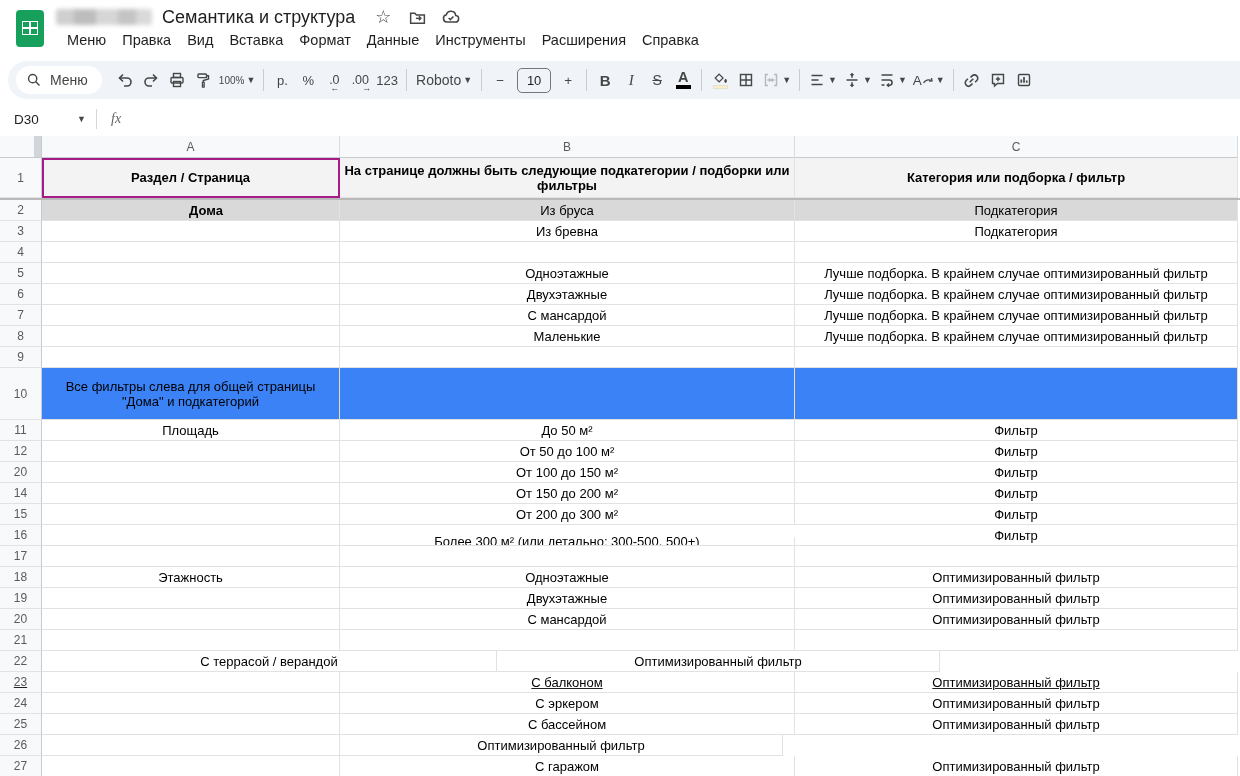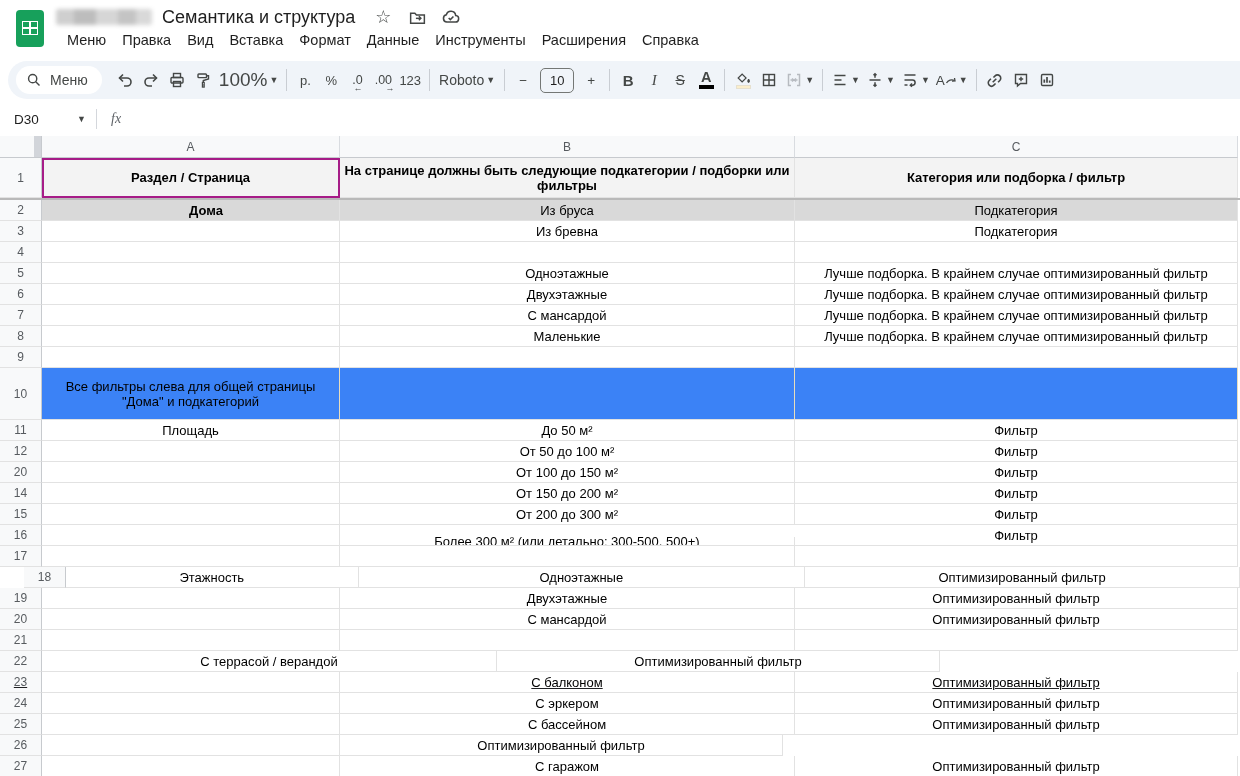--- a/index.html
+++ b/index.html
@@ -30,21 +30,21 @@
     background:#f0f4f9; border-radius:19px 0 0 19px; display:flex; align-items:center;
     padding:0 6px 0 8px; color:#444746; }
   .searchpill { display:flex; align-items:center; gap:8px; background:#fff; border-radius:14px;
     height:28px; padding:0 14px 0 10px; margin-right:10px; font-size:14px; color:#444746; cursor:pointer; }
   .tbtn { display:flex; align-items:center; justify-content:center; min-width:26px; height:28px;
     border:none; background:transparent; border-radius:4px; cursor:pointer; color:#444746;
     font-family:"Liberation Sans",sans-serif; font-size:13.5px; padding:0 3px; position:relative; }
   .tbtn svg { display:block; }
   .caret { font-size:9px; color:#444746; margin-left:2px; }
   .tdiv { width:1px; height:22px; background:#c9cdd3; margin:0 5px; flex:none; }
-  .zoomlbl { font-size:19px; }
+  .zoomlbl { font-size:10px; }
   .fontname { font-size:14px; padding:0 4px; }
   .fsbox { width:34px; height:25px; border:1px solid #747775; border-radius:5px; display:flex;
     align-items:center; justify-content:center; font-size:13px; color:#1f1f1f; margin:0 4px; cursor:text; }
   .bold-b { font-weight:700; font-size:15px; }
   .ital-i { font-style:italic; font-size:15px; font-family:"Liberation Serif",serif; }
   .strike-s { text-decoration:line-through; font-size:14px; }
   .acolor { font-size:14.5px; font-weight:600; line-height:13px; display:flex; flex-direction:column; align-items:center; }
   .acolor .bar { width:15px; height:3.5px; background:#000; margin-top:1px; }
   .fillwrap { display:flex; flex-direction:column; align-items:center; }
   .fillwrap .bar { width:15px; height:3.5px; background:#fbeecb; margin-top:0px; border:1px solid #e6e0cf; }
@@ -409,21 +409,21 @@
         <div class="cell" style="width: 298px;"></div>
         <div class="cell" style="width: 455px; margin-top: 12px;">Более 300 м² (или детально: 300-500, 500+)</div>
         <div class="cell" style="width: 443px;">Фильтр</div>
       </div>
       <div class="grow" style="height: 21px;">
         <div class="rn">17</div>
         <div class="cell" style="width: 298px;"></div>
         <div class="cell" style="width: 455px;"></div>
         <div class="cell" style="width: 443px;"></div>
       </div>
-      <div class="grow" style="height: 21px; margin-left: 24px;">
+      <div class="grow" style="height: 21px;">
         <div class="rn">18</div>
         <div class="cell" style="width: 298px;">Этажность</div>
         <div class="cell" style="width: 455px;">Одноэтажные</div>
         <div class="cell" style="width: 443px;">Оптимизированный фильтр</div>
       </div>
       <div class="grow" style="height: 21px;">
         <div class="rn">19</div>
         <div class="cell" style="width: 298px;"></div>
         <div class="cell" style="width: 455px;">Двухэтажные</div>
         <div class="cell" style="width: 443px;">Оптимизированный фильтр</div>

